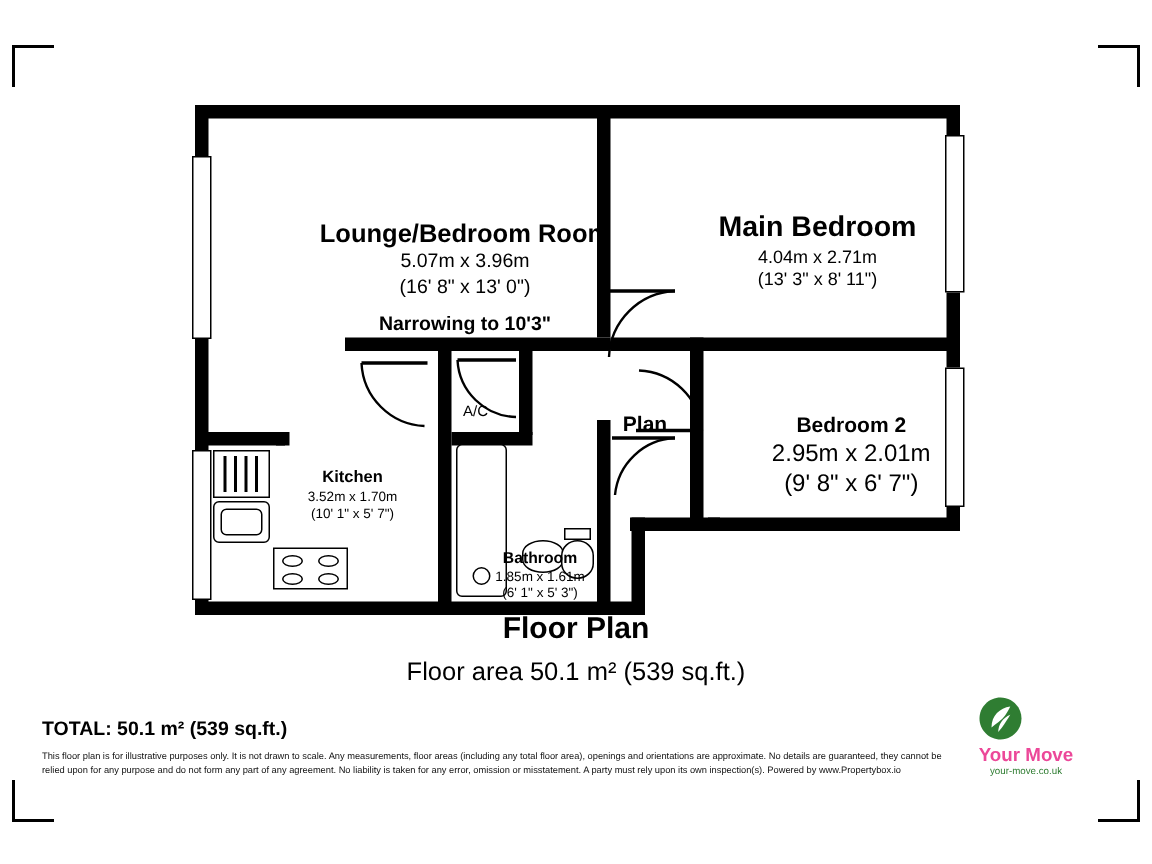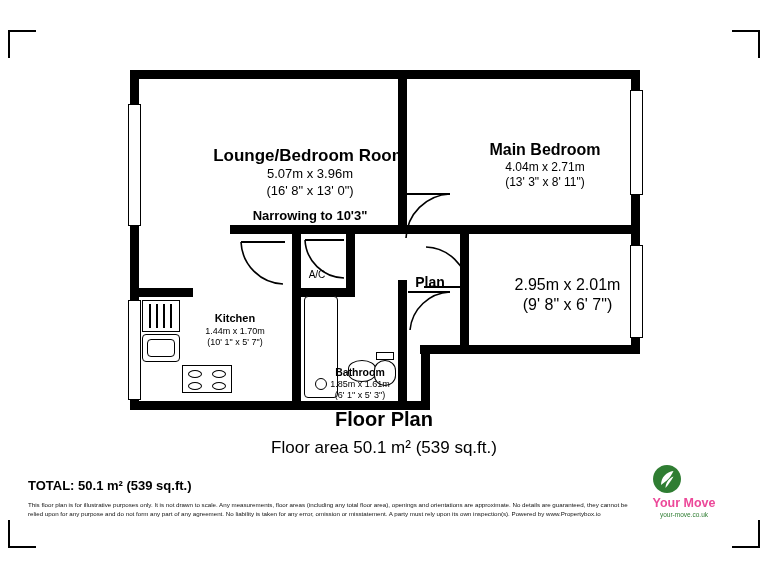--- a/index.html
+++ b/index.html
@@ -64,21 +64,21 @@
   .room-label .dim {
     font-weight: normal;
   }
 
   .rl-lounge { left: 60px; top: 85px; width: 260px; }
   .rl-lounge .name { font-size: 17px; }
   .rl-lounge .dim  { font-size: 13px; }
   .rl-lounge .note { font-size: 13px; font-weight: bold; margin-top: 9px; }
 
   .rl-main { left: 320px; top: 80px; width: 210px; }
-  .rl-main .name { font-size: 16px; }
+  .rl-main .name { font-size: 19px; }
   .rl-main .dim  { font-size: 12px; }
 
   .rl-bed2 { left: 355px; top: 215px; width: 185px; }
   .rl-bed2 .name { font-size: 14px; }
   .rl-bed2 .dim  { font-size: 16px; }
 
   .rl-kitchen { left: 55px; top: 252px; width: 120px; }
   .rl-kitchen .name { font-size: 11px; }
   .rl-kitchen .dim  { font-size: 9px; }
 
@@ -277,27 +277,28 @@
       <div class="note">Narrowing to 10'3"</div>
     </div>
 
     <div class="room-label rl-main">
       <div class="name">Main Bedroom</div>
       <div class="dim">4.04m x 2.71m</div>
       <div class="dim">(13' 3" x 8' 11")</div>
     </div>
 
     <div class="room-label rl-bed2">
+      <div class="name">Bedroom 2</div>
       <div class="dim">2.95m x 2.01m</div>
       <div class="dim">(9' 8" x 6' 7")</div>
     </div>
 
     <div class="room-label rl-kitchen">
       <div class="name">Kitchen</div>
-      <div class="dim">1.44m x 1.70m</div>
+      <div class="dim">3.52m x 1.70m</div>
       <div class="dim">(10' 1" x 5' 7")</div>
     </div>
 
     <div class="room-label rl-bath">
       <div class="name">Bathroom</div>
       <div class="dim">1.85m x 1.61m</div>
       <div class="dim">(6' 1" x 5' 3")</div>
     </div>
 
     <div class="room-label rl-hall">Plan</div>

